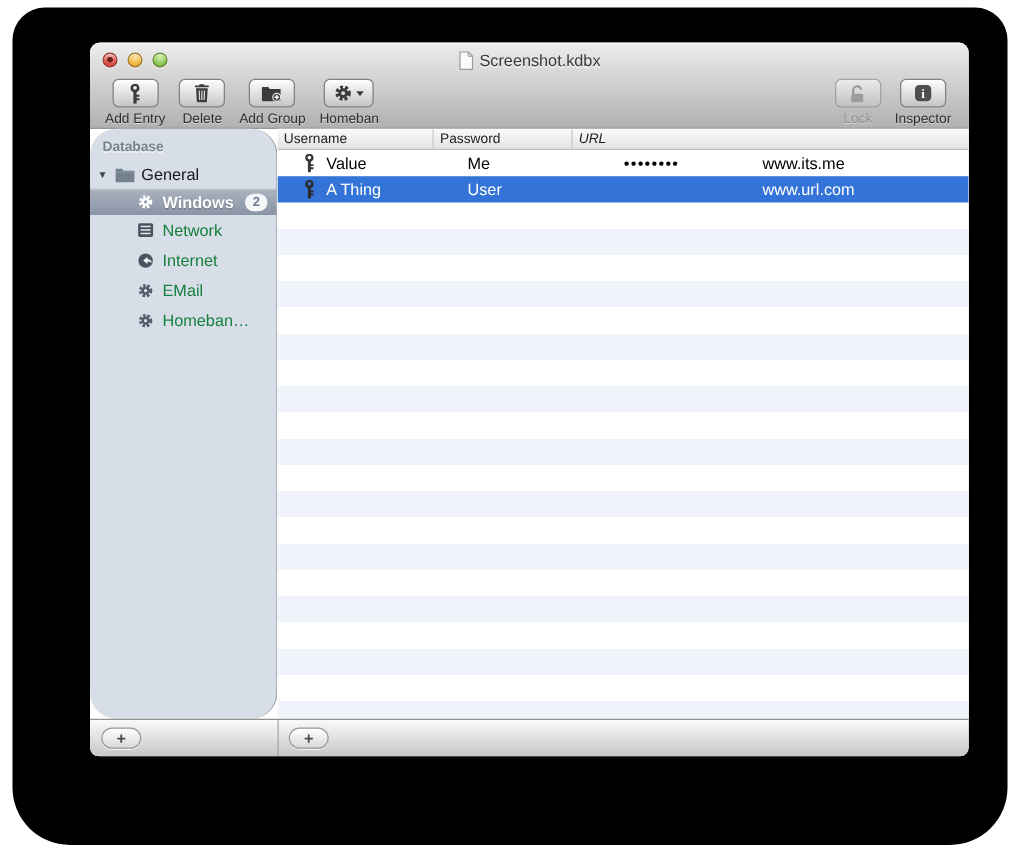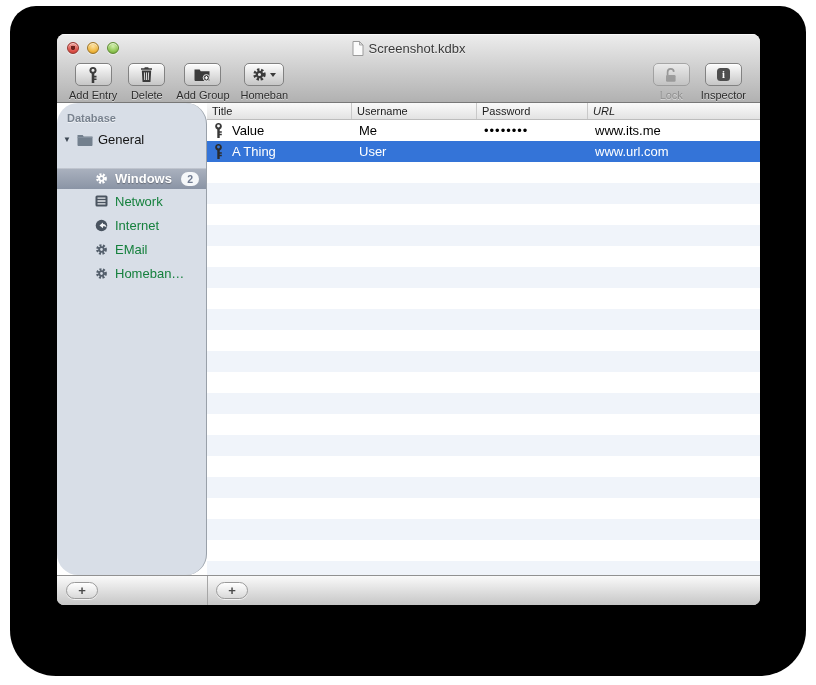--- a/index.html
+++ b/index.html
@@ -1,20 +1,20 @@
 <!DOCTYPE html>
 <html><head>
 <meta charset="utf-8">
 <style>
   * { margin:0; padding:0; box-sizing:border-box; }
   html,body { width:816px; height:685px; background:#fff; overflow:hidden;
               font-family:"Liberation Sans", sans-serif; }
   .shadow-blob { position:absolute; left:10px; top:6px; width:796px; height:670px;
                  background:#000; border-radius:26px 26px 46px 46px; }
-  .window { position:absolute; left:57px; top:34px; width:703px; height:571px;
+  .window { position:absolute; left:72px; top:34px; width:703px; height:571px;
             background:#fff; border-radius:8px 8px 7px 7px; overflow:hidden;
             box-shadow:0 0 0 1px rgba(0,0,0,.4); }
 
   
   .chrome { position:absolute; top:0; left:0; right:0; height:69px;
             background:linear-gradient(#EDEDED, #B1B1B1);
             border-bottom:1px solid #787878;
             box-shadow:inset 0 1px 0 rgba(255,255,255,.7); }
   .traffic { position:absolute; left:10px; top:8px; display:flex; gap:8px; }
   .light { width:12px; height:12px; border-radius:50%; box-shadow:inset 0 1px 1px rgba(255,255,255,.7), 0 1px 0 rgba(255,255,255,.45); }
@@ -47,21 +47,21 @@
   
   .content { position:absolute; top:69px; left:0; right:0; bottom:30px; display:flex; }
 
   .sidebar { width:150px; background:#D8DEE7; border-right:1px solid #99A0A9;
              position:relative; flex-shrink:0;border-radius:21px; }
   .db-label { padding:9px 0 5px 10px; font-size:11px; font-weight:bold; color:#78828F;
               text-shadow:0 1px 0 rgba(255,255,255,.6); }
   .tree-root { display:flex; align-items:center; height:21px; padding-left:5px; gap:5px;
                font-size:13px; color:#141414; }
   .tri { font-size:8px; color:#3E4854; width:10px; text-align:center; }
-  .sel-band { height:21px; margin-top:18px; display:flex; align-items:center; padding-left:37px;
+  .sel-band { height:21px; margin-top:1px; display:flex; align-items:center; padding-left:37px;
               gap:6px; font-size:13px; font-weight:bold; color:#fff;
               background:linear-gradient(#ABB2BF, #8A94A5);
               box-shadow:inset 0 1px 0 rgba(255,255,255,.25);
               text-shadow:0 1px 1px rgba(0,0,0,.3); position:relative; }
   .badge { position:absolute; right:7px; top:3.5px; background:#F5F7F9; border-radius:8px;
            font-size:10.5px; font-weight:bold; color:#6F7A90; padding:0 6px;
            height:14px; line-height:14px; text-shadow:none; }
   .tree-item { display:flex; align-items:center; height:24px; padding-left:37px; gap:6px;
                font-size:13px; color:#15803d;text-align:center; }
   .sb-icon { display:inline-flex; width:15px; justify-content:center; color:#535E6B; }
@@ -75,21 +75,21 @@
   .th { line-height:16px; padding-left:5px; border-right:1px solid #C9C9C9; }
   .th.c-title { width:145px; } .th.c-user { width:125px; } .th.c-pass { width:111px; }
   .th.c-url { flex:1; border-right:none;font-style:italic; }
   .rows { position:absolute; top:17px; bottom:0; left:0; right:0;
           background:repeating-linear-gradient(to bottom, #FFFFFF 0 21px, #F0F4FA 21px 42px); }
   .row { position:absolute; left:0; right:0; height:21px; display:flex; align-items:center;
          font-size:13px; color:#000; }
   .row.r0 { top:0; } .row.r1 { top:21px; }
   .row.selected { background:#3474D8; color:#fff; }
   .cell { padding-left:7px; white-space:nowrap; overflow:hidden; }
-  .cell.c-title { width:145px; padding-left:6px; display:flex; align-items:center; gap:8px; }
+  .cell.c-title { width:145px; padding-left:20px; display:flex; align-items:center; gap:8px; }
   .cell.c-user { width:125px; } .cell.c-pass { width:111px; letter-spacing:1px; }
   .cell.c-url { flex:1; }
 
   
   .bottombar { position:absolute; bottom:0; left:0; right:0; height:30px;
                background:linear-gradient(#FAFAFA, #C6C6C6); border-top:1px solid #919191; }
   .bb-divider { position:absolute; left:150px; top:0; bottom:0; width:1px; background:#A6A6A6; }
   .plus-btn { position:absolute; top:6px; width:32px; height:17px; border:1px solid #9A9A9A;
               border-radius:9px; background:linear-gradient(#FFFFFF, #D9D9D9);
               color:#4A4A4A; font-size:13px; font-weight:bold; line-height:15px;
@@ -244,21 +244,20 @@
             <circle cx="8" cy="8" r="5" fill="none" stroke="currentColor" stroke-width="3.2" stroke-dasharray="2.4 1.7"></circle>
             <circle cx="8" cy="8" r="2.9" fill="none" stroke="currentColor" stroke-width="2.4"></circle>
           </svg>
         </span>
         <span>Homeban…</span>
       </div>
     </div>
 
     <div class="table">
       <div class="thead">
-        <div class="th c-title">Title</div>
         <div class="th c-user">Username</div>
         <div class="th c-pass">Password</div>
         <div class="th c-url">URL</div>
       </div>
 
       <div class="rows">
         <div class="row r0">
           <div class="cell c-title">
             <svg width="11" height="15" viewBox="0 0 11 15">
               <path fill="#383838" fill-rule="evenodd" d="M5.5 0a3.3 3.3 0 0 1 1.2 6.38V8.3h2.1v1.5H6.7v1h2.1v1.5H6.7V15H4.3V6.38A3.3 3.3 0 0 1 5.5 0zm0 1.6a1.45 1.45 0 1 0 0 2.9 1.45 1.45 0 0 0 0-2.9z"></path>

